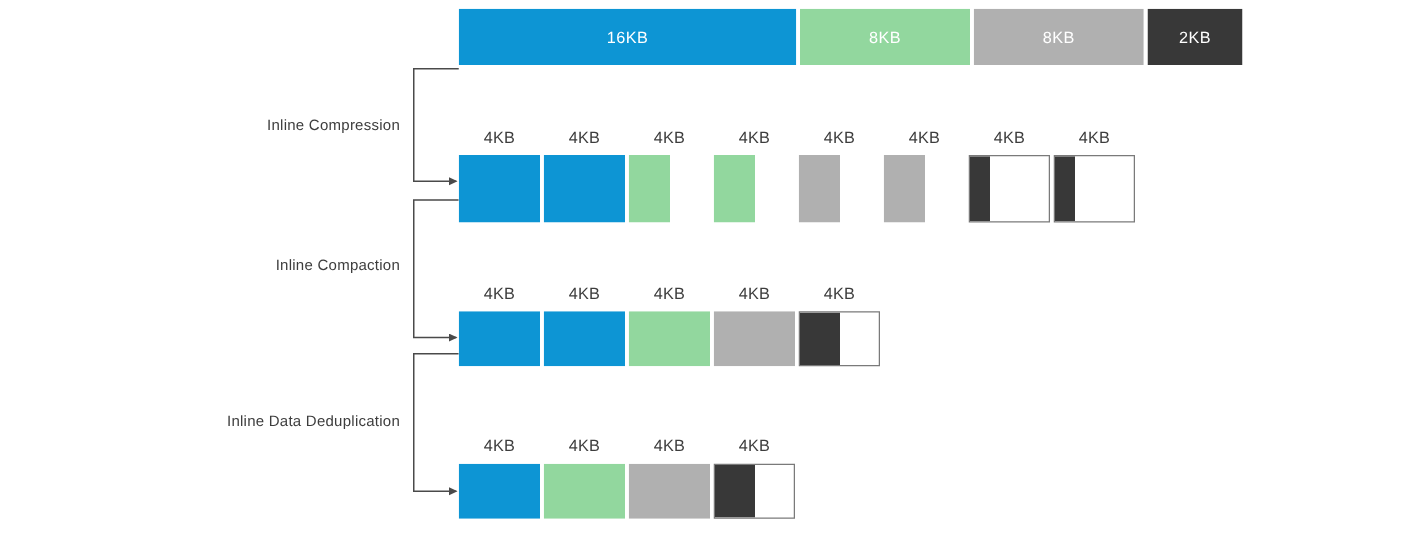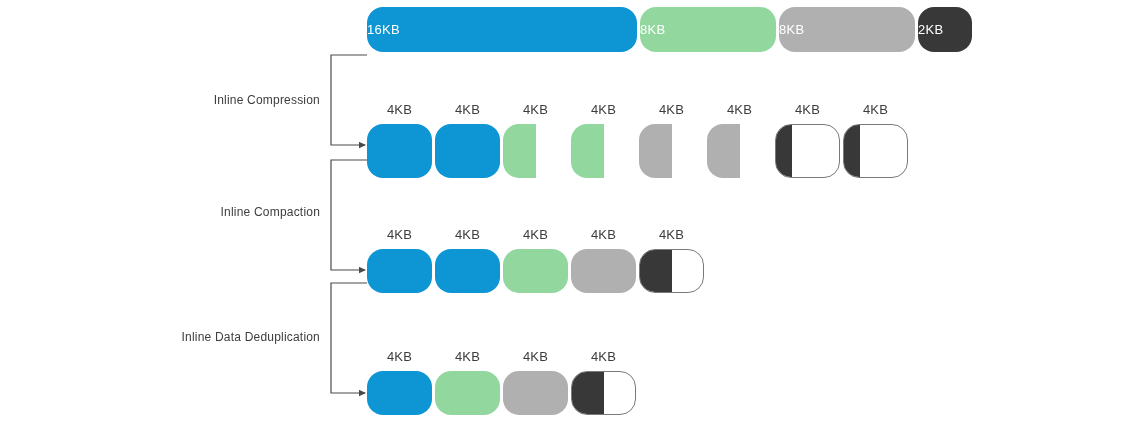--- a/index.html
+++ b/index.html
@@ -37,22 +37,22 @@
     position: absolute;
     display: flex;
     align-items: flex-start;
   }
 
   .block {
     position: relative;
     box-sizing: border-box;
     display: flex;
     align-items: center;
+    justify-content: center;
     overflow: hidden;
-    border-radius: 16px;
   }
 
   .block .fill {
     position: absolute;
     left: 0;
     top: 0;
     bottom: 0;
   }
 
   .block .cap {
@@ -118,21 +118,21 @@
             <span class="cap">8KB</span>
           </div>
         </div>
         <div style="position: relative; width: 136px; height: 45px;">
           <div class="block" style="width: 136px; height: 45px; background: rgb(255, 255, 255);">
             <div class="fill" style="width: 100%; background: rgb(176, 176, 176);"></div>
             <span class="cap">8KB</span>
           </div>
         </div>
         <div style="position: relative; width: 54px; height: 45px;">
-          <div class="block" style="width: 54px; height: 45px; background: rgb(255, 255, 255);">
+          <div class="block" style="width: 76px; height: 45px; background: rgb(255, 255, 255);">
             <div class="fill" style="width: 100%; background: rgb(56, 56, 56);"></div>
             <span class="cap">2KB</span>
           </div>
         </div>
       </div>
       <div class="row" style="left: 367px; top: 124px; gap: 3px;">
         <div style="position: relative; width: 65px; height: 54px;">
           <div class="block" style="width: 65px; height: 54px; background: rgb(255, 255, 255);">
             <div class="fill" style="width: 100%; background: rgb(13, 149, 212);"></div>
           </div>

